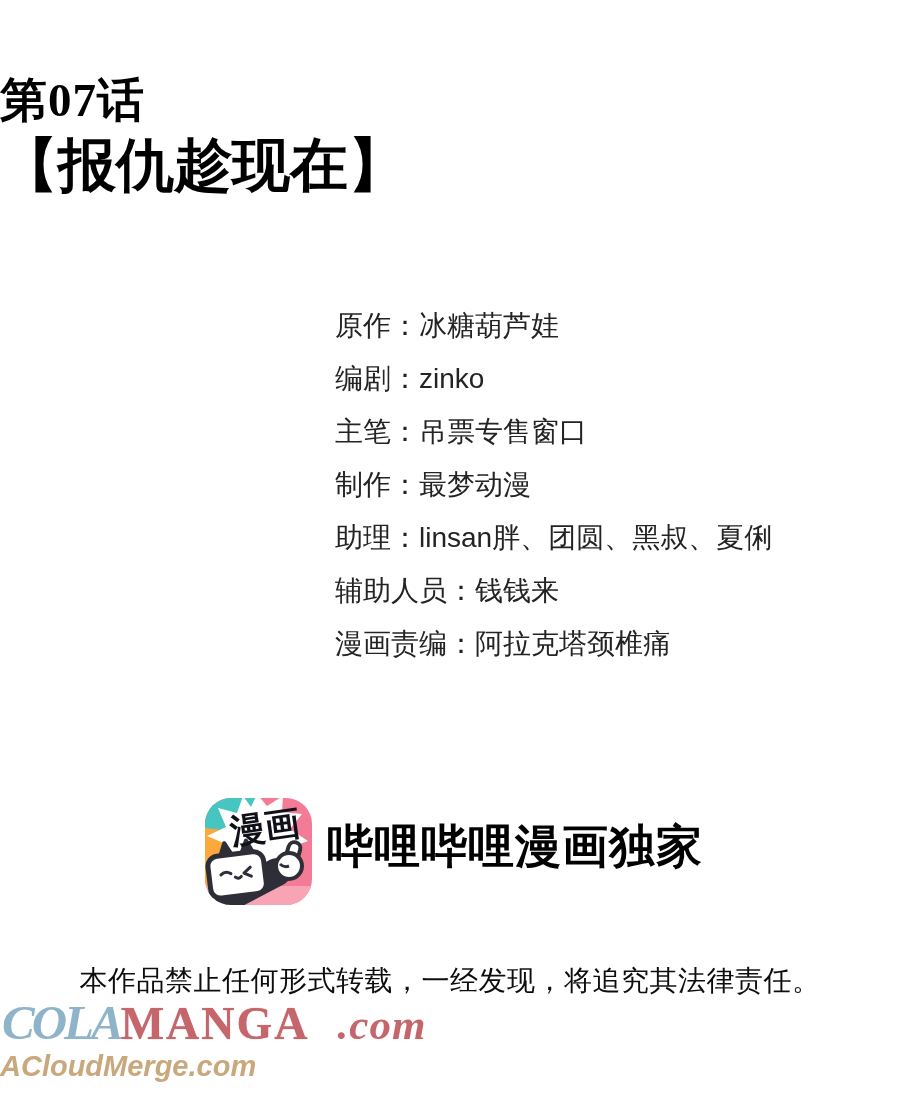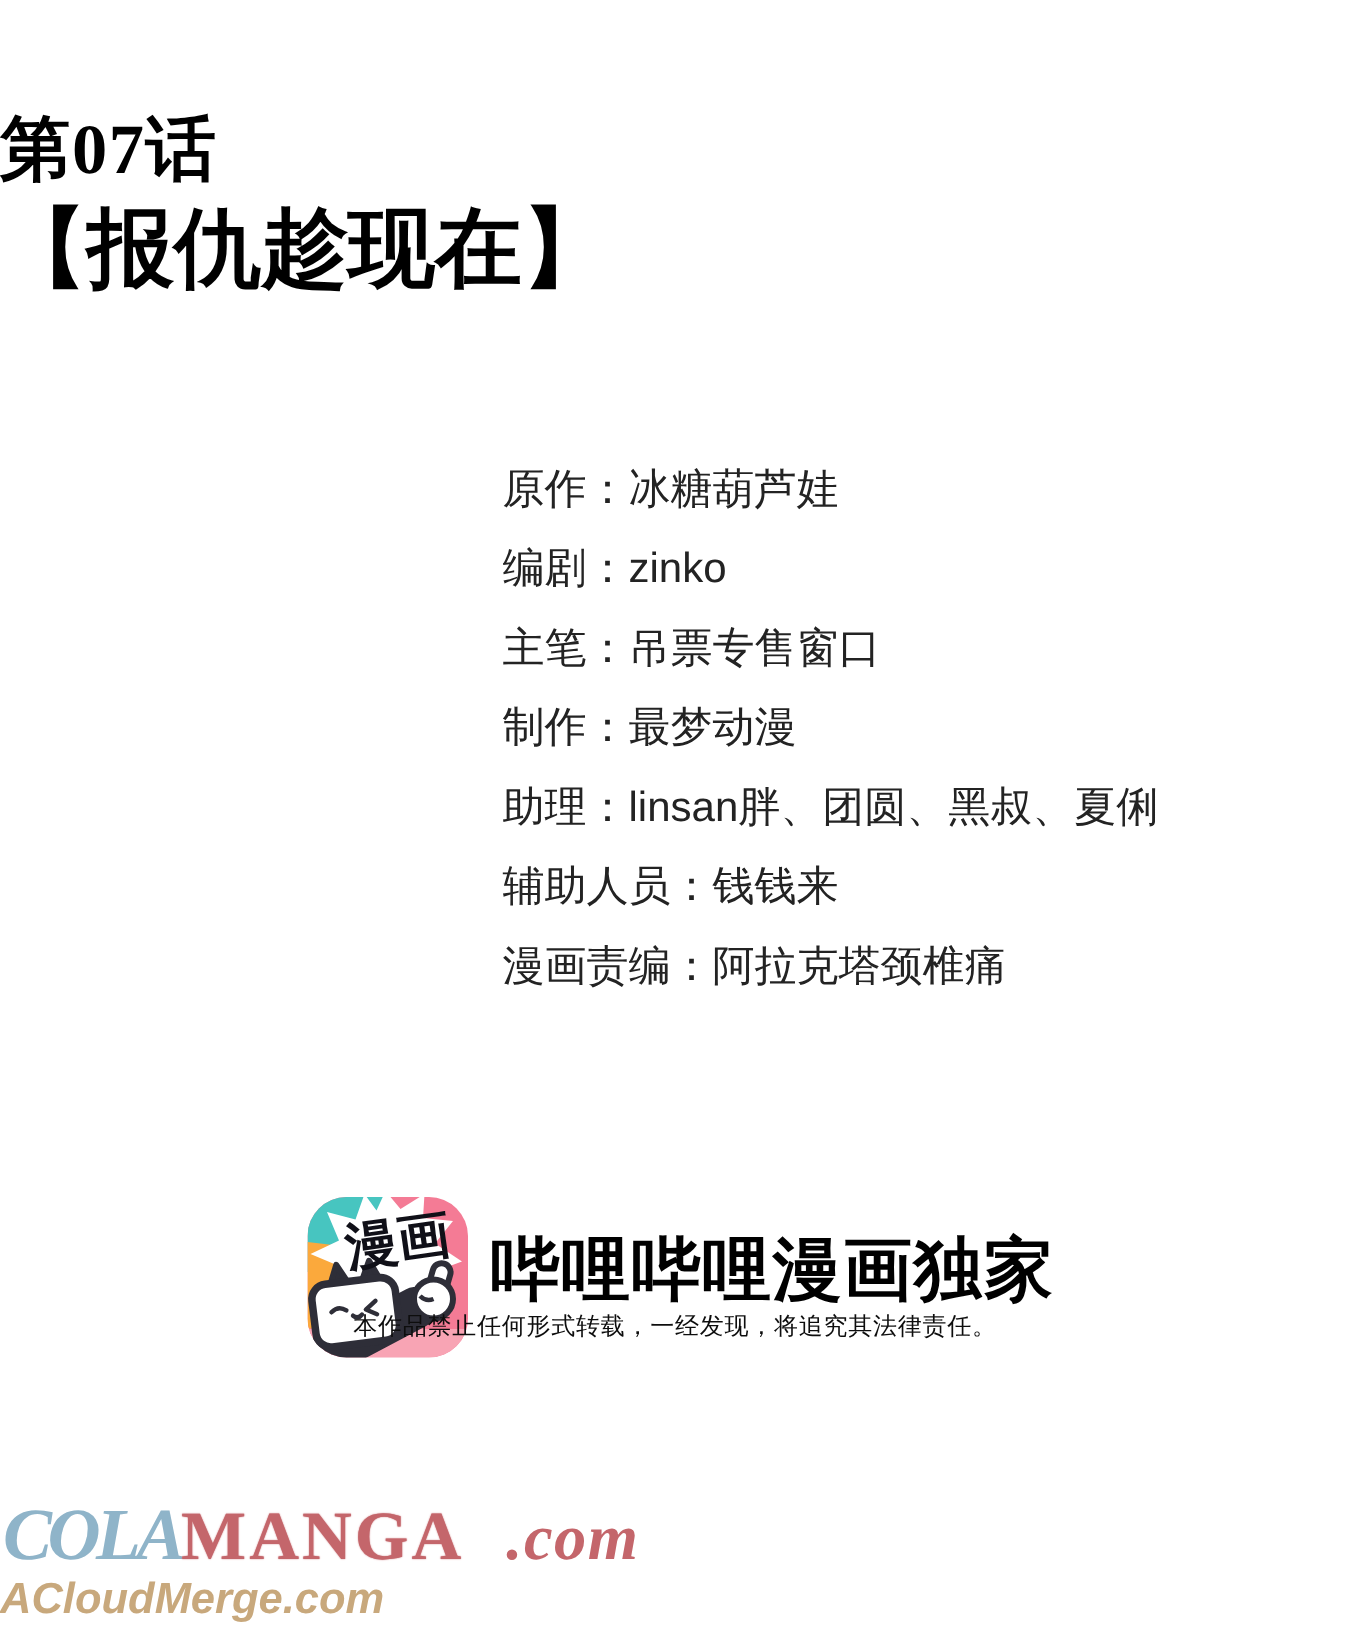--- a/index.html
+++ b/index.html
@@ -64,23 +64,23 @@
   .brand-text {
     position: absolute; top: 18px; left: 122px;
     font-size: 46px; font-weight: bold;
     color: #000000;
     letter-spacing: 1px;
     white-space: nowrap;
   }
 
   
   .disclaimer {
-    position: absolute; top: 874px; left: 0; width: 900px;
+    position: absolute; top: 962px; left: 0; width: 900px;
     text-align: center;
-    font-size: 16px;
+    font-size: 28px;
     color: #0d0d0d;
     letter-spacing: 0.5px;
   }
 
   
   .wm-line1 { position: absolute; top: 998px; left: 2px; white-space: nowrap; }
   .wm-cola {
     font-family: "Liberation Serif", "DejaVu Serif", serif;
     font-style: italic; font-weight: bold;
     font-size: 49px; line-height: 49px;

